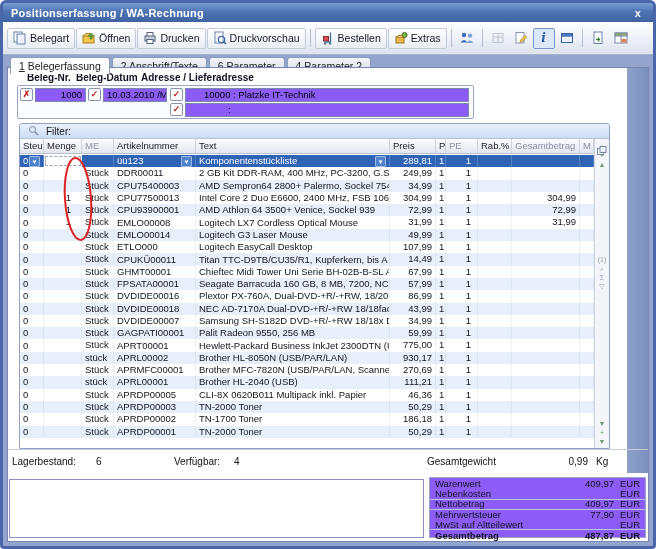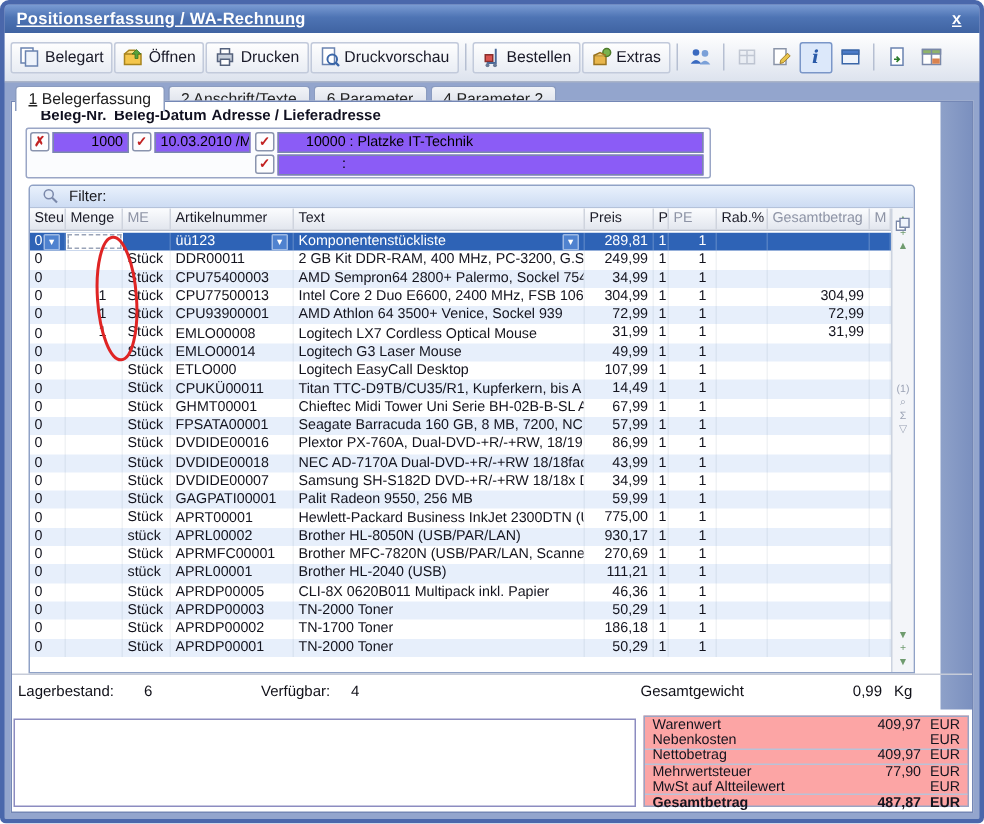--- a/index.html
+++ b/index.html
@@ -5,21 +5,21 @@
   * { box-sizing: border-box; margin: 0; padding: 0; }
   html,body { width:656px; height:549px; background:#fff; font-family:"Liberation Sans",sans-serif; overflow:hidden; }
   body { position:relative; }
 
   .window { position:absolute; inset:0; border:3px solid #4a67ab; border-radius:6px 6px 4px 4px;
             background:#93a5cd; overflow:hidden; }
 
   
   .titlebar { height:19px; background:linear-gradient(180deg,#7b9cd4 0%,#4e74b4 45%,#3f63a2 100%);
               color:#fff; font-size:11px; font-weight:bold; display:flex; align-items:center;
-              padding:0 8px; letter-spacing:.2px;text-decoration:underline; }
+              padding:0 8px; letter-spacing:.2px; }
   .titlebar .close { margin-left:auto; font-weight:bold; font-size:11px; cursor:default; padding:0 4px; }
 
   
   .toolbar { height:33px; background:linear-gradient(180deg,#ffffff,#dde3ee);
              border-bottom:1px solid #aab4c8; display:flex; align-items:center; padding:0 4px; gap:1px; }
   .tbtn { display:flex; align-items:center; gap:3px; padding:2px 5px; font-size:10.5px; color:#1a1a28;
           background:linear-gradient(180deg,#fefefe,#e9edf4); border:1px solid #c2cadb; border-radius:2px; height:21px; }
   .tbtn svg { flex:0 0 auto; }
   .sep { width:1px; height:18px; background:#b6bfd2; margin:0 3px; }
   .ibtn { display:flex; align-items:center; justify-content:center; width:22px; height:21px;
@@ -86,21 +86,21 @@
   .corner { position:absolute; right:2px; top:2px; }
 
   
   .statusrow { position:relative; height:22px; border-top:1px solid #c6cbd8; font-size:10px; color:#101018; }
   .statusrow span { position:absolute; top:6px; white-space:nowrap; }
 
   
   .bottomarea { position:absolute; left:0; right:0; top:409px; bottom:2px; }
   .notesbox { position:absolute; left:1px; top:2px; width:415px; bottom:1px; border:1px solid #8c8cc0; background:#fff; }
   .summary { position:absolute; left:421px; right:2px; top:0; bottom:1px; border:1px solid #9aa4c4;
-             background:#fca5a5; font-size:9.5px; color:#14141e; padding:1px 0; }
+             background:#8b5cf6; font-size:9.5px; color:#14141e; padding:1px 0; }
   .srow { display:flex; align-items:center; height:10.3px; line-height:10px; padding:0 5px; }
   .srow .sl { flex:1; } .srow .sv { width:52px; text-align:right; } .srow .su { width:26px; text-align:right; }
   .srow.line { border-bottom:1px solid #b9c2d8; }
   .srow.total { font-weight:bold; }
 
   .annotation-svg { position:absolute; inset:0; pointer-events:none; z-index:50; }
 </style>
 </head>
 <body>
 
@@ -399,21 +399,21 @@
     <div class="c w-pe num pe">1</div>
     <div class="c w-rab num"></div>
     <div class="c w-ges num"></div>
     <div class="c w-m"></div>
   </div>
           <div class="gr">
     <div class="c w-steu cflex">0</div>
     <div class="c w-menge num menge"></div>
     <div class="c w-me">Stück</div>
     <div class="c w-art cflex">DVDIDE00016</div>
-    <div class="c w-text cflex">Plextor PX-760A, Dual-DVD-+R/-+RW, 18/19</div>
+    <div class="c w-text cflex">Plextor PX-760A, Dual-DVD-+R/-+RW, 18/20</div>
     <div class="c w-preis num">86,99</div>
     <div class="c w-p">1</div>
     <div class="c w-pe num pe">1</div>
     <div class="c w-rab num"></div>
     <div class="c w-ges num"></div>
     <div class="c w-m"></div>
   </div>
           <div class="gr">
     <div class="c w-steu cflex">0</div>
     <div class="c w-menge num menge"></div>

